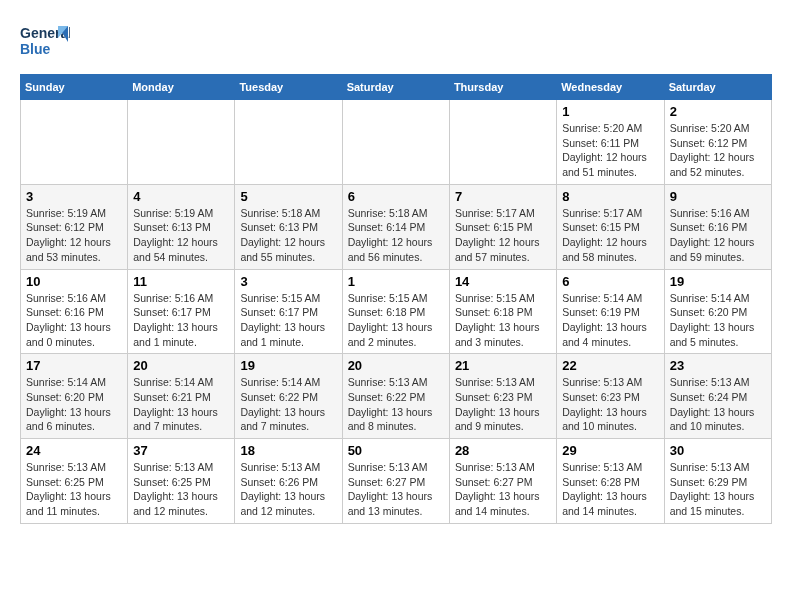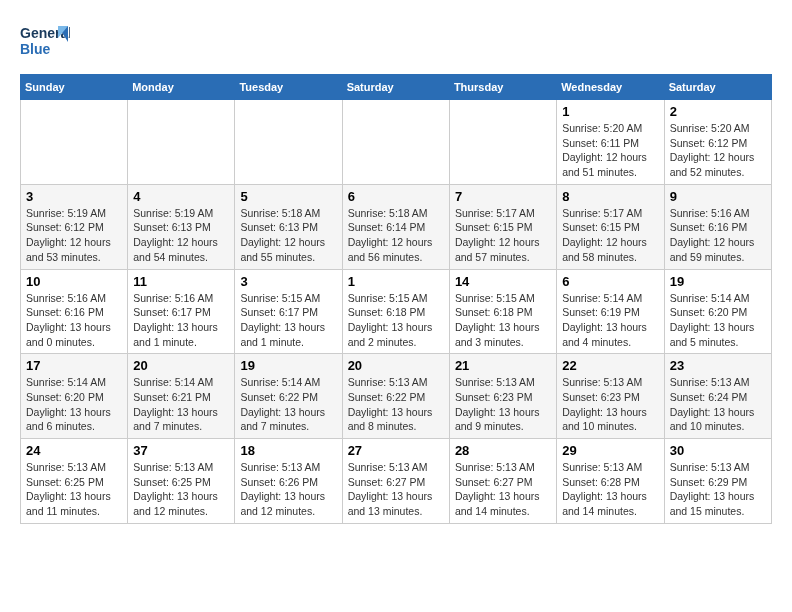--- a/index.html
+++ b/index.html
@@ -294,21 +294,21 @@
 and 12 minutes.</div>
         </td>
         <td>
           <div class="day-number">18</div>
           <div class="day-info" style="white-space: pre-line;">Sunrise: 5:13 AM
 Sunset: 6:26 PM
 Daylight: 13 hours
 and 12 minutes.</div>
         </td>
         <td>
-          <div class="day-number">27</div>
+          <div class="day-number">50</div>
           <div class="day-info" style="white-space: pre-line;">Sunrise: 5:13 AM
 Sunset: 6:27 PM
 Daylight: 13 hours
 and 13 minutes.</div>
         </td>
         <td>
           <div class="day-number">28</div>
           <div class="day-info" style="white-space: pre-line;">Sunrise: 5:13 AM
 Sunset: 6:27 PM
 Daylight: 13 hours

